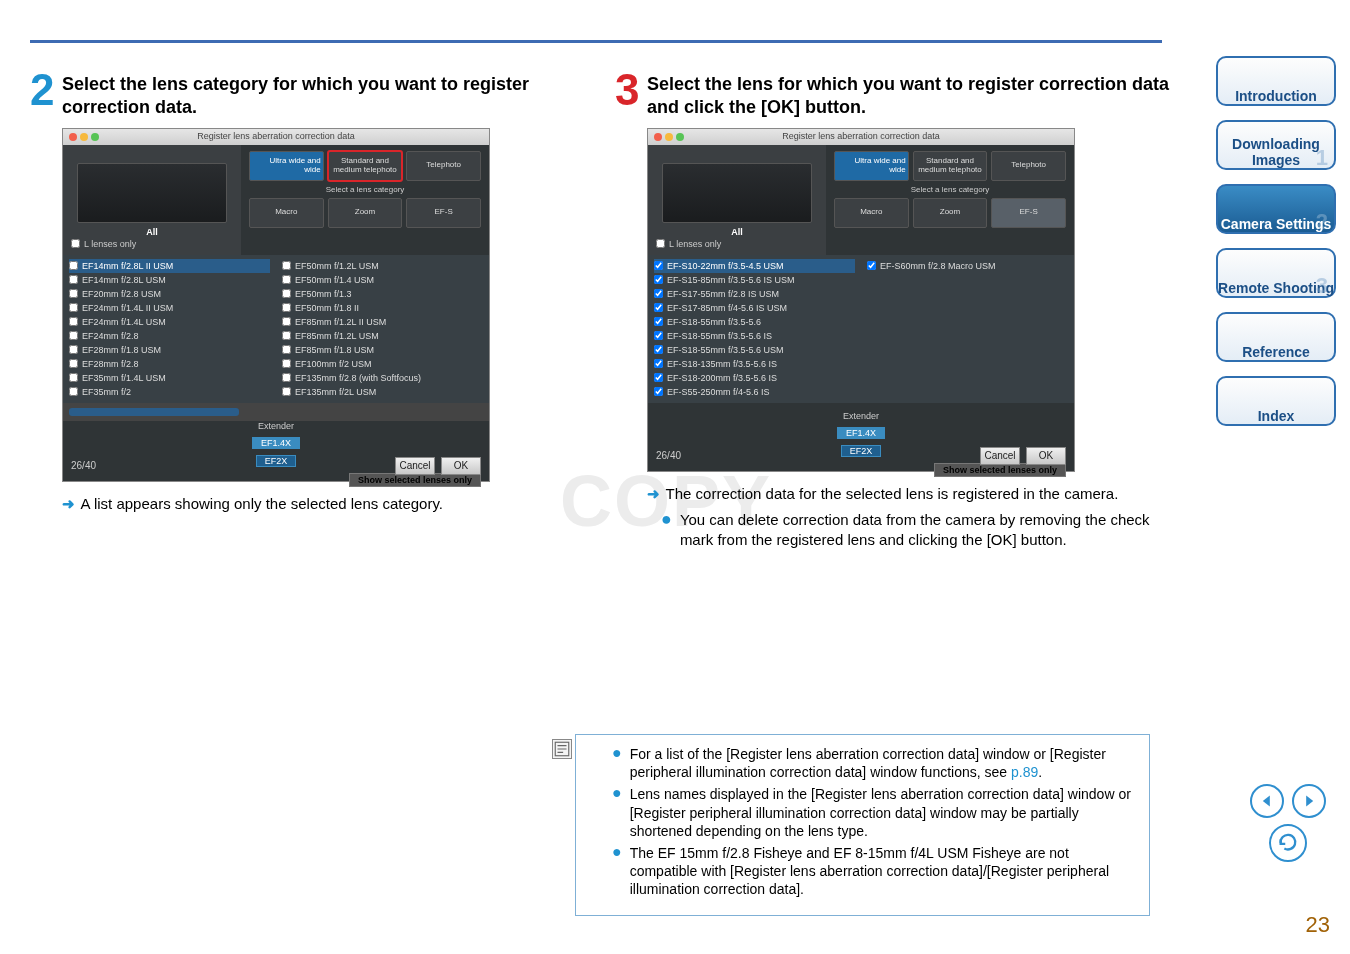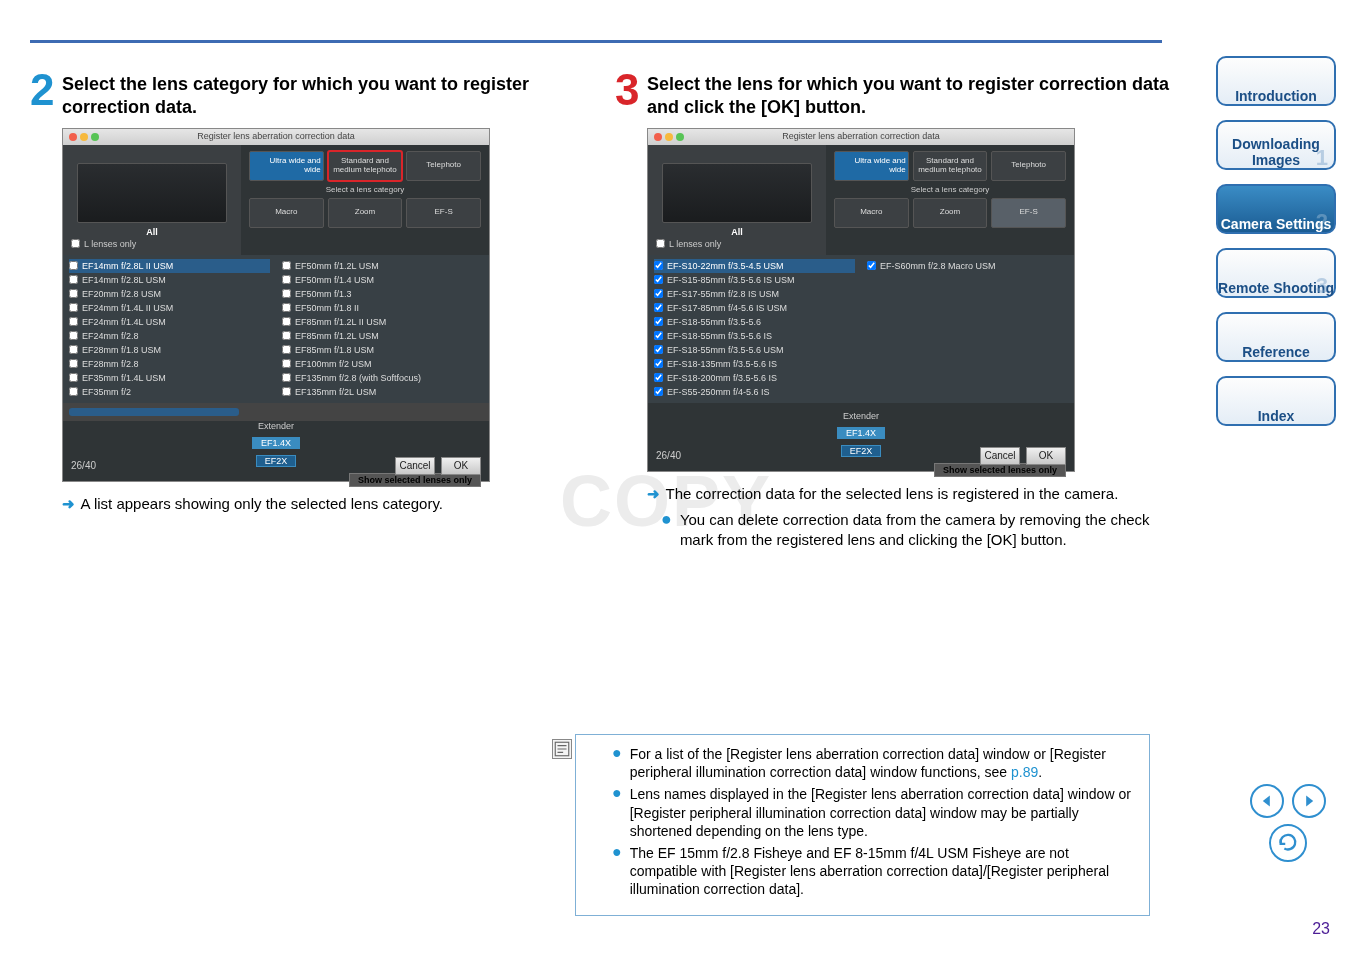--- a/index.html
+++ b/index.html
@@ -63,21 +63,21 @@
   .side-btn.active { background: linear-gradient(#3a8cc5,#1b5c93); color: #fff; }
   .side-num { position: absolute; right: 6px; bottom: -2px; font-size: 22px; color: rgba(120,160,200,0.45); font-weight: bold; }
   .side-btn.active .side-num { color: rgba(255,255,255,0.25); }
 
   .nav-ctrl { position: absolute; right: 24px; bottom: 92px; display: flex; flex-direction: column; align-items: center; gap: 6px; z-index: 3; }
   .nav-row { display: flex; gap: 8px; }
   .nav-circ { width: 34px; height: 34px; border: 2px solid #2f8fcf; border-radius: 50%; display: flex; align-items: center; justify-content: center; color: #2f8fcf; font-size: 18px; cursor: pointer; }
   .nav-ret { width: 38px; height: 38px; }
   .nav-ret svg { width: 22px; height: 22px; }
 
-  .page-num { position: absolute; right: 20px; bottom: 16px; font-size: 16px; color: #4c1d95; text-align: center; }
+  .page-num { position: absolute; right: 20px; bottom: 16px; font-size: 22px; color: #a16207; text-align: center; }
 </style>
 </head>
 <body>
 
 <div class="page">
   <div class="top-rule"></div>
 
   <div class="copy-wm">COPY</div>
 
   <div class="columns">

